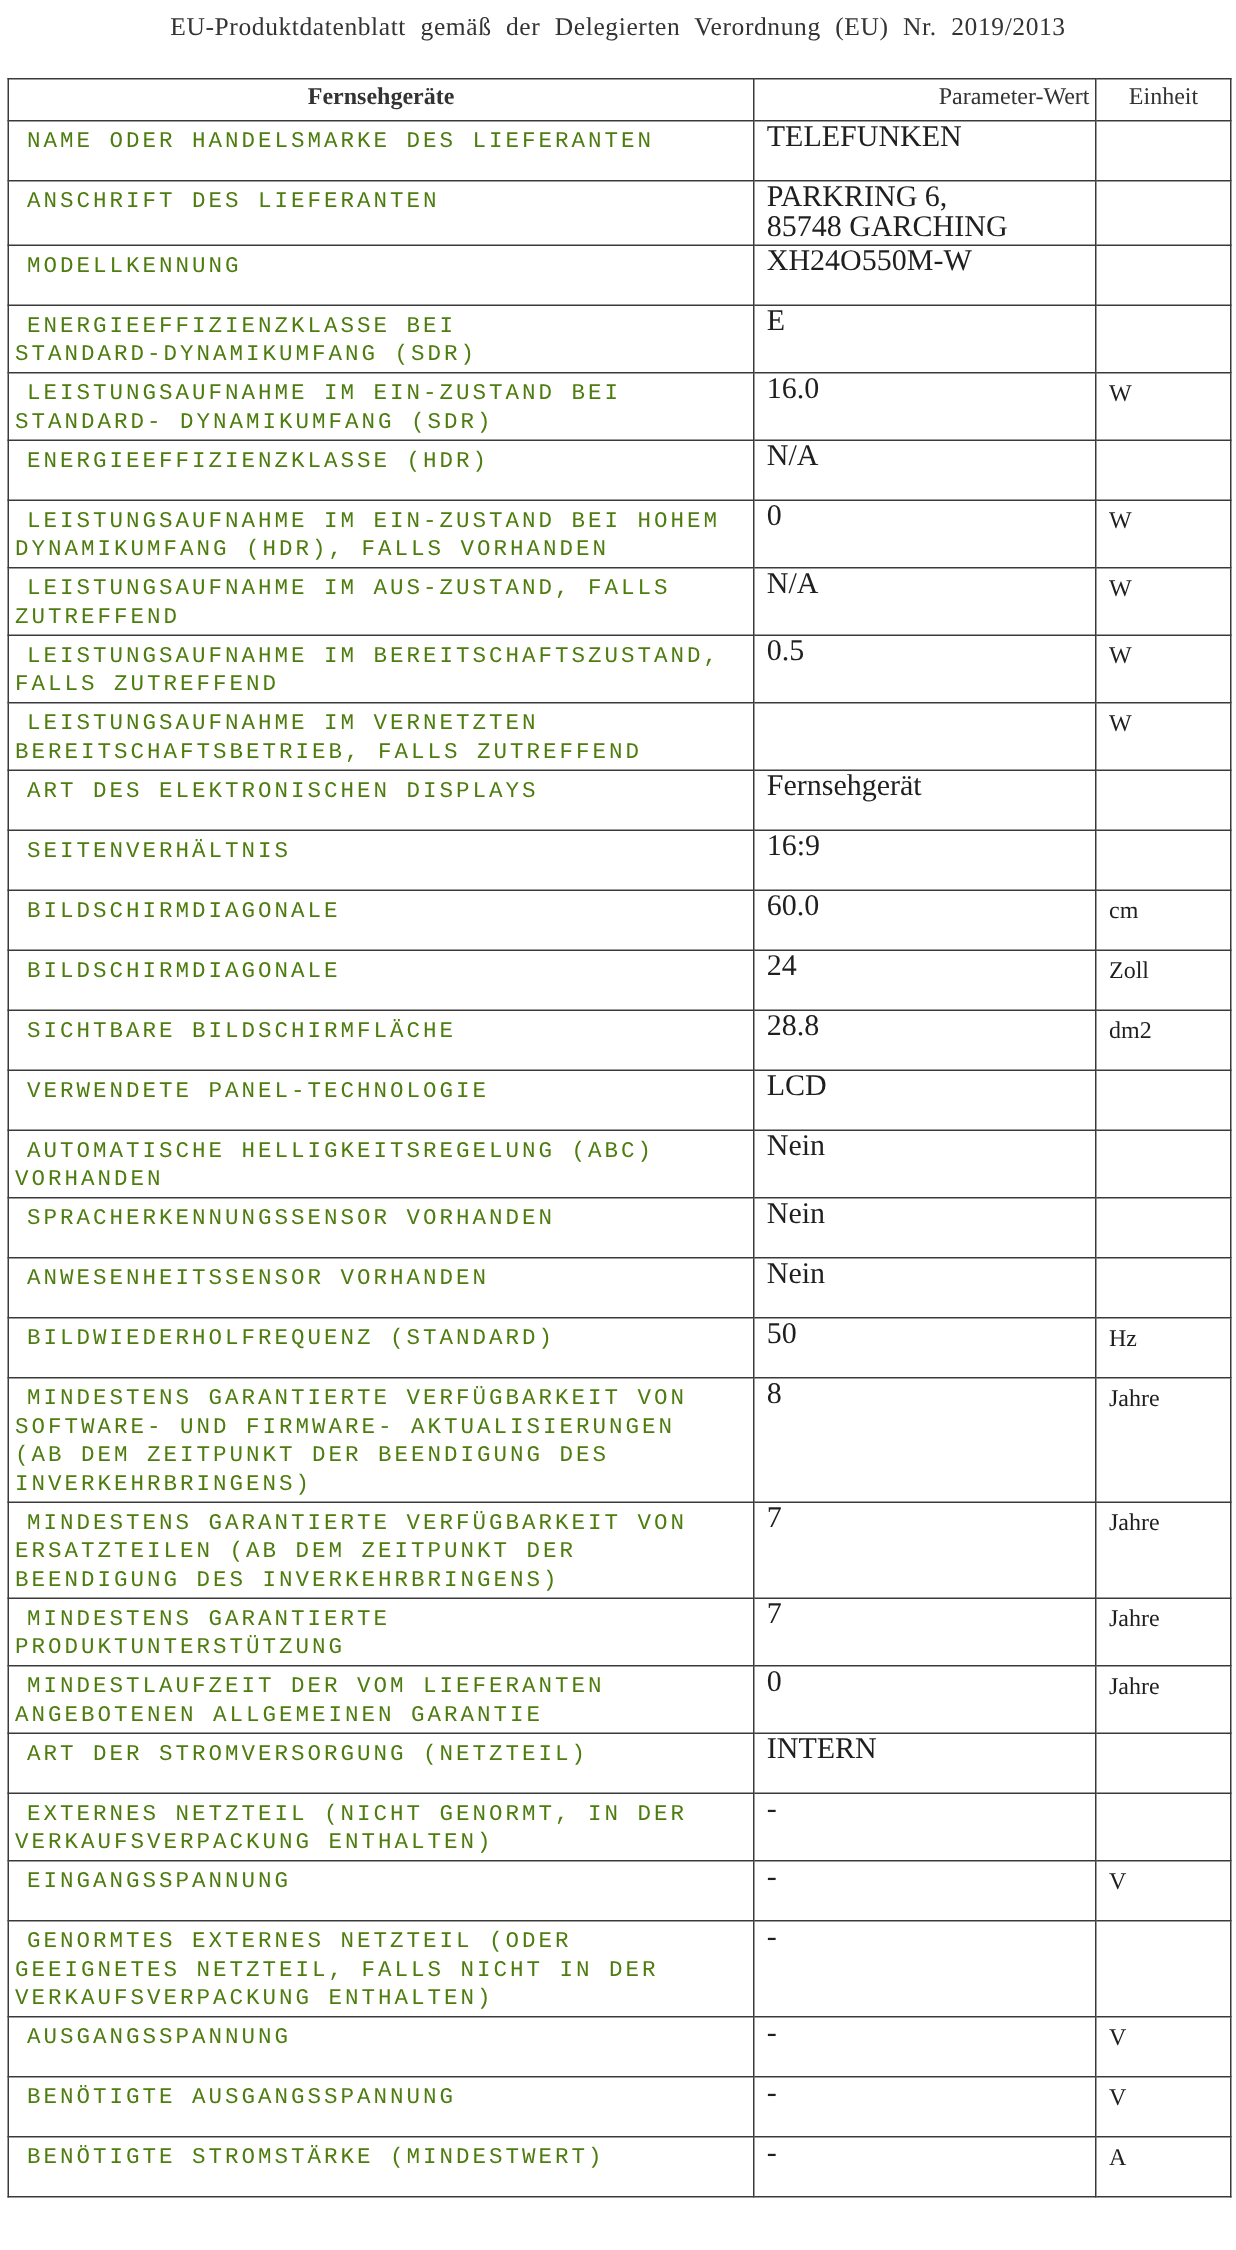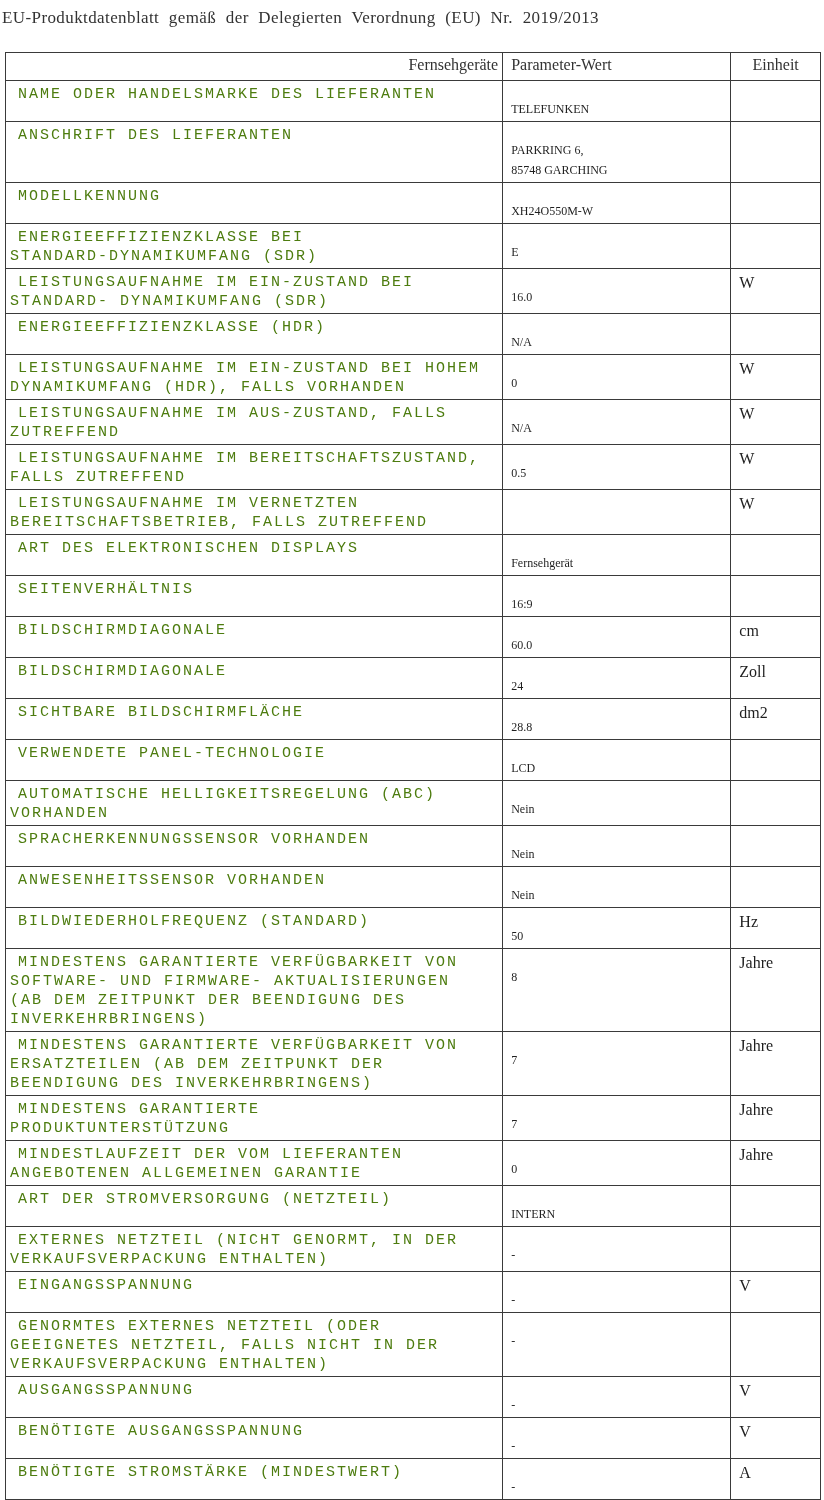--- a/index.html
+++ b/index.html
@@ -8,20 +8,21 @@
     background: #ffffff;
     color: #222;
   }
   .page {
     width: 824px;
     box-sizing: border-box;
     padding: 6px 2px 2px 2px;
     font-family: "Liberation Serif", serif;
   }
   .doc-title {
+    text-align: center;
     font-size: 17px;
     color: #333;
     letter-spacing: 0.4px;
     word-spacing: 5px;
     margin: 2px 0 24px 0;
     font-family: "Liberation Serif", serif;
   }
   table.spec {
     width: 816px;
     margin-left: 3px;
@@ -38,42 +39,42 @@
     box-sizing: border-box;
   }
   thead th {
     height: 28px;
     font-weight: normal;
     font-size: 16px;
     color: #333;
     font-family: "Liberation Serif", serif;
     padding: 3px 4px 2px 4px;
   }
-  th.h-label { text-align: right; }
-  th.h-value { text-align: left; padding-left: 8px; }
+  th.h-label { text-align: center; font-weight: bold; }
+  th.h-value { text-align: right; padding-left: 8px; }
   th.h-unit  { }
   tbody td { height: 40px; }
   td.cell-label {
     font-family: "Liberation Mono", "DejaVu Sans Mono", monospace;
     font-size: 15px;
     letter-spacing: 2px;
     line-height: 19px;
     color: #4d7c0f;
     white-space: pre-wrap;
     padding: 4px 2px 2px 4px;
     text-indent: 8px;
     overflow: hidden;
   }
   td.cell-value {
     font-family: "Liberation Serif", serif;
-    font-size: 12px;
+    font-size: 20px;
     line-height: 20px;
     color: #1f1f1f;
     white-space: pre-line;
-    padding: 18px 4px 2px 8px;
+    padding: 0 4px 2px 8px;
   }
   td.cell-unit {
     font-family: "Liberation Serif", serif;
     font-size: 16px;
     line-height: 20px;
     color: #1f1f1f;
     padding: 4px 4px 2px 8px;
   }
 </style>
 </head>

